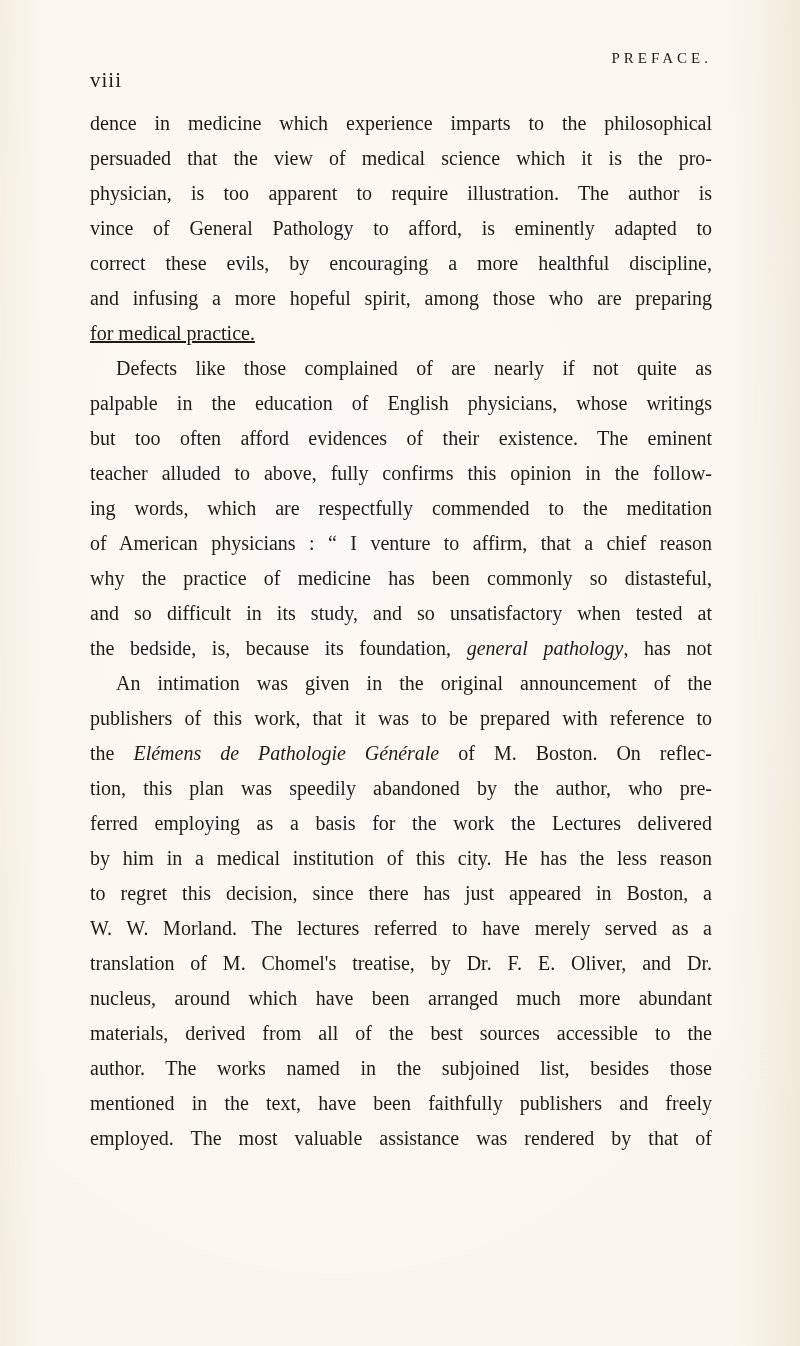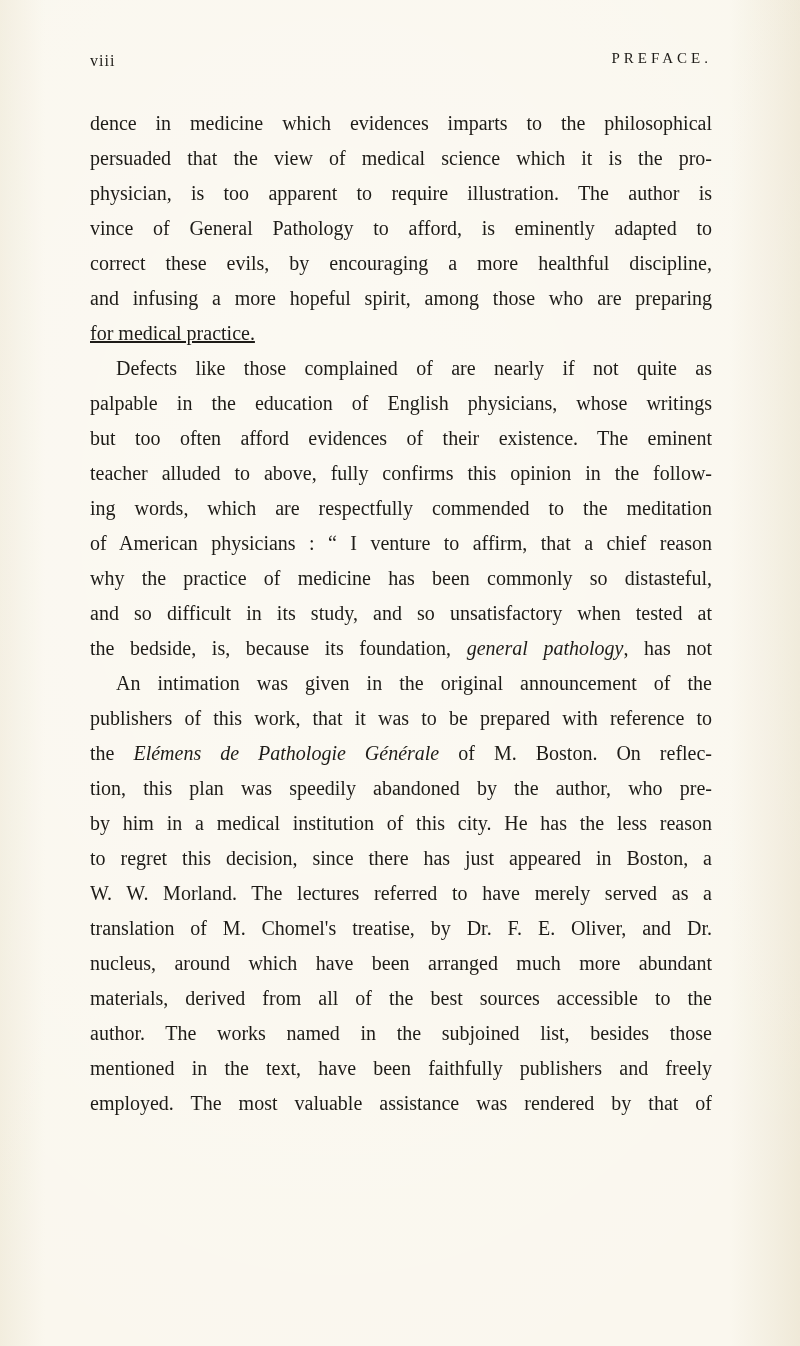--- a/index.html
+++ b/index.html
@@ -23,22 +23,22 @@
   .page-header {
     position: absolute;
     top: 50px;
     left: 90px;
     width: 622px;
     height: 24px;
   }
   .folio {
     position: absolute;
     left: 0;
-    top: 2px;
-    font-size: 16px;
+    top: 18px;
+    font-size: 21px;
     letter-spacing: 1px;
   }
   .running-title {
     display: block;
     text-align: right;
     font-size: 15px;
     letter-spacing: 4px;
   }
   .text-block {
     position: absolute;
@@ -69,40 +69,41 @@
 </style>
 </head>
 <body>
 
 <div class="book-page" style="color: rgb(30, 28, 24); background-color: rgb(249, 246, 236);">
   <div class="page-header">
     <span class="folio">viii</span>
     <span class="running-title">PREFACE.</span>
   </div>
   <div class="text-block">
-      <div class="line"><span class="">dence in medicine which evidences imparts to the philosophical</span></div>
+      <div class="line"><span class="">dence in medicine which experience imparts to the philosophical</span></div>
       <div class="line"><span class="">persuaded that the view of medical science which it is the pro-</span></div>
       <div class="line"><span class="">physician, is too apparent to require illustration. The author is</span></div>
       <div class="line"><span class="">vince of General Pathology to afford, is eminently adapted to</span></div>
       <div class="line"><span class="">correct these evils, by encouraging a more healthful discipline,</span></div>
       <div class="line"><span class="">and infusing a more hopeful spirit, among those who are preparing</span></div>
       <div class="line flush"><span class="">for medical practice.</span></div>
       <div class="line indent"><span class="">Defects like those complained of are nearly if not quite as</span></div>
       <div class="line"><span class="">palpable in the education of English physicians, whose writings</span></div>
       <div class="line"><span class="">but too often afford evidences of their existence. The eminent</span></div>
       <div class="line"><span class="">teacher alluded to above, fully confirms this opinion in the follow-</span></div>
       <div class="line"><span class="">ing words, which are respectfully commended to the meditation</span></div>
       <div class="line"><span class="">of American physicians : “ I venture to affirm, that a chief reason</span></div>
       <div class="line"><span class="">why the practice of medicine has been commonly so distasteful,</span></div>
       <div class="line"><span class="">and so difficult in its study, and so unsatisfactory when tested at</span></div>
       <div class="line"><span class="">the bedside, is, because its foundation, </span><span class="it">general pathology</span><span class="">, has not</span></div>
       <div class="line indent"><span class="">An intimation was given in the original announcement of the</span></div>
       <div class="line"><span class="">publishers of this work, that it was to be prepared with reference to</span></div>
       <div class="line"><span class="">the </span><span class="it">Elémens de Pathologie Générale</span><span class=""> of M. Boston. On reflec-</span></div>
       <div class="line"><span class="">tion, this plan was speedily abandoned by the author, who pre-</span></div>
+      <div class="line"><span class="">ferred employing as a basis for the work the Lectures delivered</span></div>
       <div class="line"><span class="">by him in a medical institution of this city. He has the less reason</span></div>
       <div class="line"><span class="">to regret this decision, since there has just appeared in Boston, a</span></div>
       <div class="line"><span class="">W. W. Morland. The lectures referred to have merely served as a</span></div>
       <div class="line"><span class="">translation of M. Chomel's treatise, by Dr. F. E. Oliver, and Dr.</span></div>
       <div class="line"><span class="">nucleus, around which have been arranged much more abundant</span></div>
       <div class="line"><span class="">materials, derived from all of the best sources accessible to the</span></div>
       <div class="line"><span class="">author. The works named in the subjoined list, besides those</span></div>
       <div class="line"><span class="">mentioned in the text, have been faithfully publishers and freely</span></div>
       <div class="line"><span class="">employed. The most valuable assistance was rendered by that of</span></div>
     </div>

